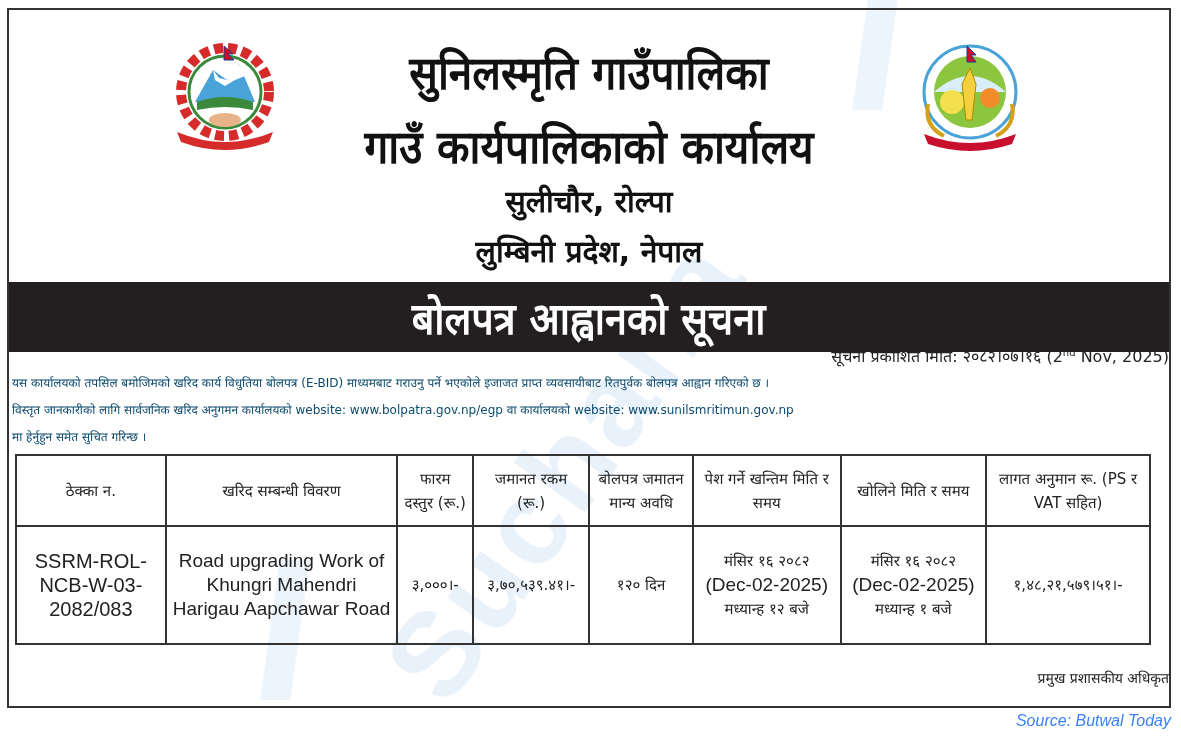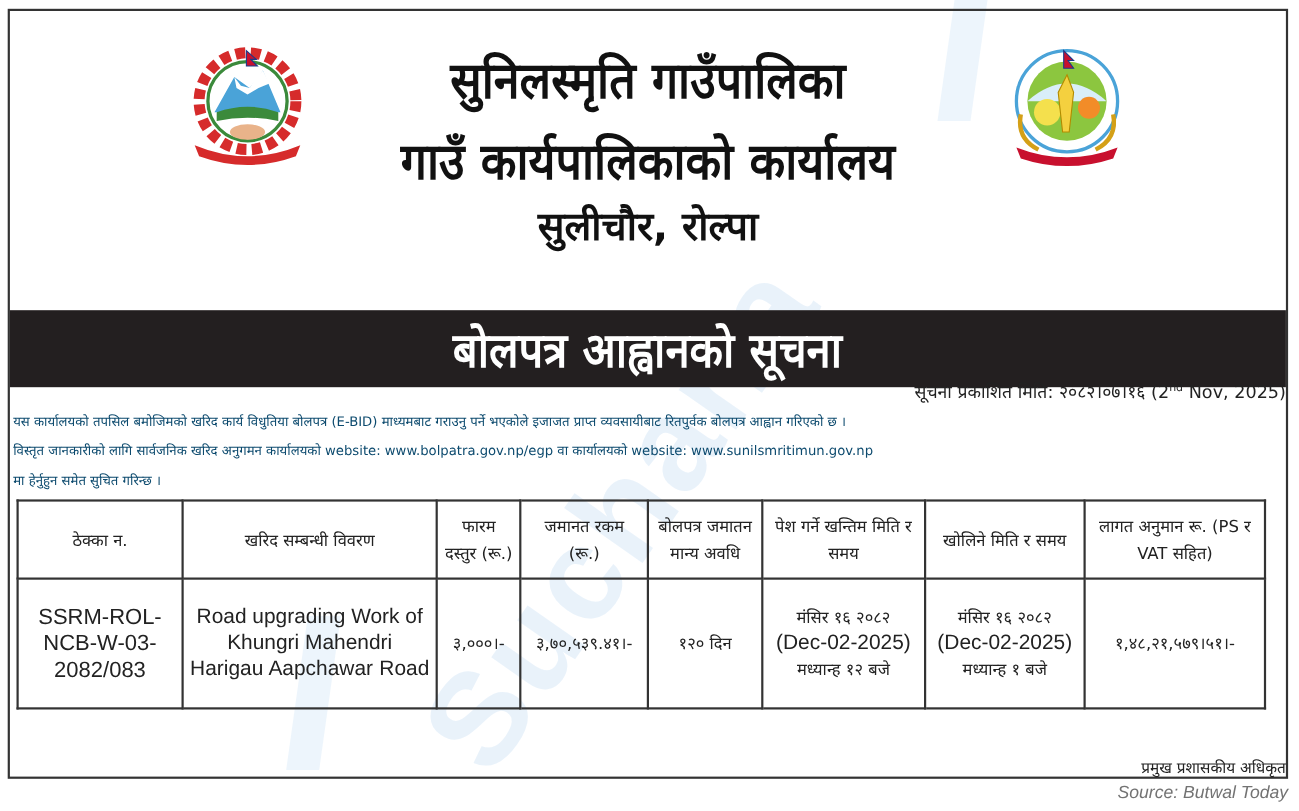--- a/index.html
+++ b/index.html
@@ -25,21 +25,21 @@
     position:absolute; width:112px; height:112px;
   }
   .logo-left { left:160px; top:30px; }
   .logo-right { left:905px; top:30px; }
   .title-line {
     position:absolute; left:0; width:100%; text-align:center; font-weight:bold; color:#111;
     font-family:"DejaVu Sans", sans-serif;
   }
   .t1 { top:30px; font-size:46px; transform:scaleX(0.92); }
   .t2 { top:104px; font-size:46px; transform:scaleX(0.92); }
-  .t3 { top:170px; font-size:36px; }
+  .t3 { top:170px; font-size:30px; }
   .t4 { top:220px; font-size:30px; }
   .banner {
     position:absolute; left:0; top:272px; width:100%; height:70px; background:#231f20;
     display:flex; align-items:center; justify-content:center;
   }
   .banner span {
     color:#ffffff; font-weight:bold; font-size:44px; font-family:"DejaVu Sans", sans-serif;
     transform:scaleX(0.9);
   }
   .pub-date {
@@ -60,24 +60,24 @@
   table.bids th, table.bids td {
     border:2px solid #333; text-align:center; vertical-align:middle; padding:2px 6px;
     font-weight:normal; line-height:24px;
   }
   table.bids thead tr { height:71px; }
   table.bids tbody tr { height:118px; }
   td.desc { text-align:justify; text-align-last:justify; font-size:19px; line-height:29px; font-family:"Liberation Sans", sans-serif; }
   td.contract { font-size:20px; line-height:29px; font-family:"Liberation Sans", sans-serif; }
   .en-date { font-size:19px; font-family:"Liberation Sans", sans-serif; }
   .signatory {
-    position:absolute; right:12px; top:668px; font-size:14px; color:#222;margin-top:20px;
+    position:absolute; right:12px; top:668px; font-size:14px; color:#222;
   }
   .source {
-    position:absolute; right:10px; top:712px; font-size:16px; font-style:italic; color:#737373;
+    position:absolute; right:10px; top:712px; font-size:16px; font-style:italic; color:#3b82f6;
     font-family:"Liberation Sans", sans-serif;
   }
 </style>
 </head>
 <body>
 
 <div class="watermark-slash" style="left:860px;top:0;width:30px;height:110px;transform:skewX(-8deg);"></div>
 <div class="watermark-slash" style="left:270px;top:560px;width:30px;height:140px;transform:skewX(-8deg);"></div>
 <div class="wm-text">Suchana</div>
 
@@ -94,20 +94,21 @@
         <path d="M28 62 Q56 52 84 62 L84 70 Q56 64 28 70 Z" fill="#3b8a3b"></path>
         <ellipse cx="56" cy="80" rx="16" ry="7" fill="#e9b38a"></ellipse>
         <polygon points="55,6 55,20 65,20 59,14 64,14" fill="#c8102e" stroke="#1b3a8a" stroke-width="1"></polygon>
         <path d="M8 92 Q56 112 104 92 L100 102 Q56 118 12 102 Z" fill="#d62b2b"></path>
       </svg>
     </div>
 
     <div class="title-line t1">सुनिलस्मृति गाउँपालिका</div>
     <div class="title-line t2">गाउँ कार्यपालिकाको कार्यालय</div>
     <div class="title-line t3">सुलीचौर, रोल्पा</div>
+    <div class="title-line t4">लुम्बिनी प्रदेश, नेपाल</div>
 
     <div class="logo logo-right">
       <svg width="112" height="112" viewBox="0 0 112 112">
         <circle cx="56" cy="52" r="46" fill="#ffffff" stroke="#4aa3d8" stroke-width="3"></circle>
         <circle cx="56" cy="52" r="36" fill="#8cc63f"></circle>
         <path d="M20 52 Q56 20 92 52" fill="#d9eef9"></path>
         <circle cx="38" cy="62" r="12" fill="#f4e04d"></circle>
         <circle cx="76" cy="58" r="10" fill="#f28c28"></circle>
         <path d="M56 28 L62 44 L58 80 L52 80 L48 44 Z" fill="#f4d03f" stroke="#b38b00" stroke-width="1"></path>
         <polygon points="53,6 53,22 62,22 57,15 62,15" fill="#c8102e" stroke="#1b3a8a" stroke-width="1"></polygon>

